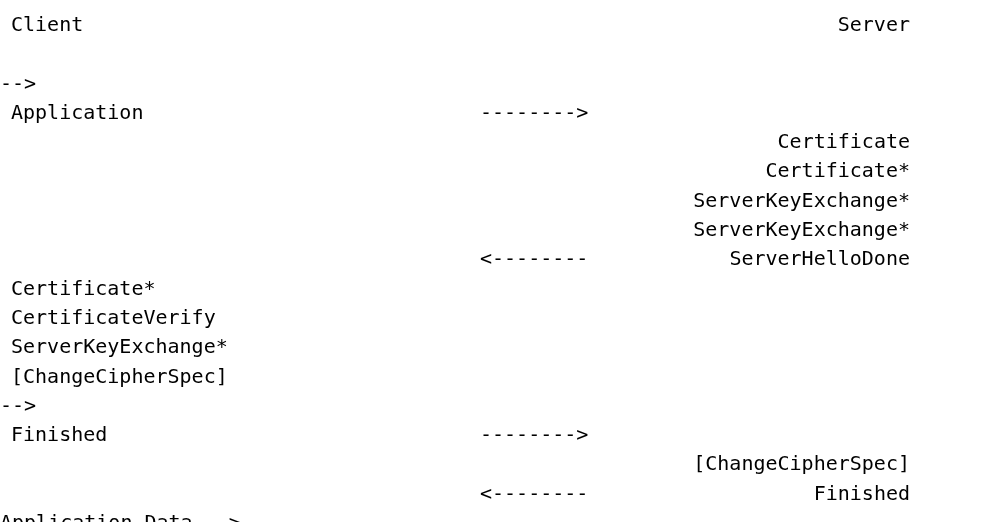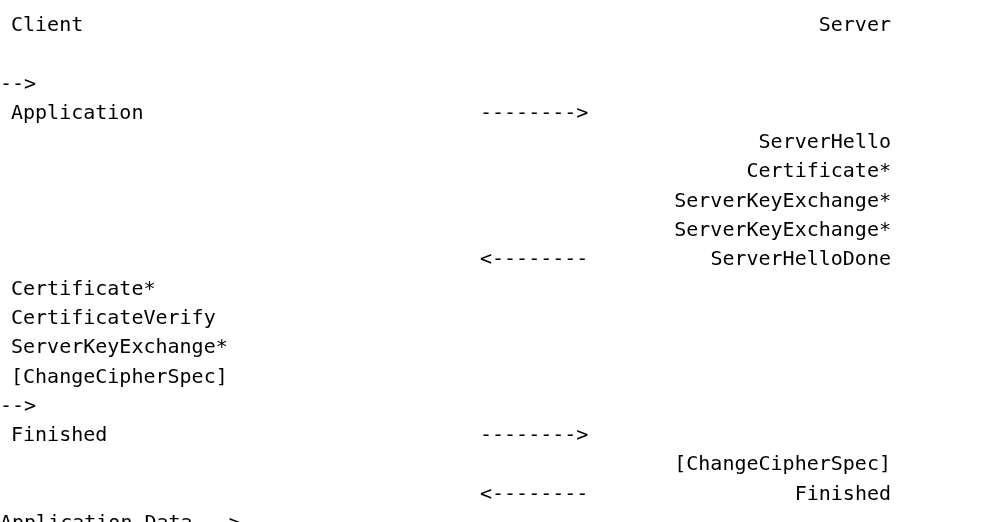--- a/index.html
+++ b/index.html
@@ -46,21 +46,21 @@
     left: 11px;
     text-align: left;
   }
   
   .col-arrow {
     left: 480px;
     text-align: left;
   }
   
   .col-server {
-    right: 33px;
+    right: 14px;
     text-align: right;
   }
 </style>
 </head>
 <body>
 
 <div id="diagram">
 
   
   <div class="row">
@@ -80,21 +80,21 @@
   <div class="row">
     <span class="col col-client">Application</span>
     <span class="col col-arrow">--------&gt;</span>
     <span class="col col-server"></span>
   </div>
 
   
   <div class="row">
     <span class="col col-client"></span>
     <span class="col col-arrow"></span>
-    <span class="col col-server">ServerHello</span>
+    <span class="col col-server">Certificate</span>
   </div>
 
   
   <div class="row">
     <span class="col col-client"></span>
     <span class="col col-arrow"></span>
     <span class="col col-server">Certificate*</span>
   </div>
 
   

